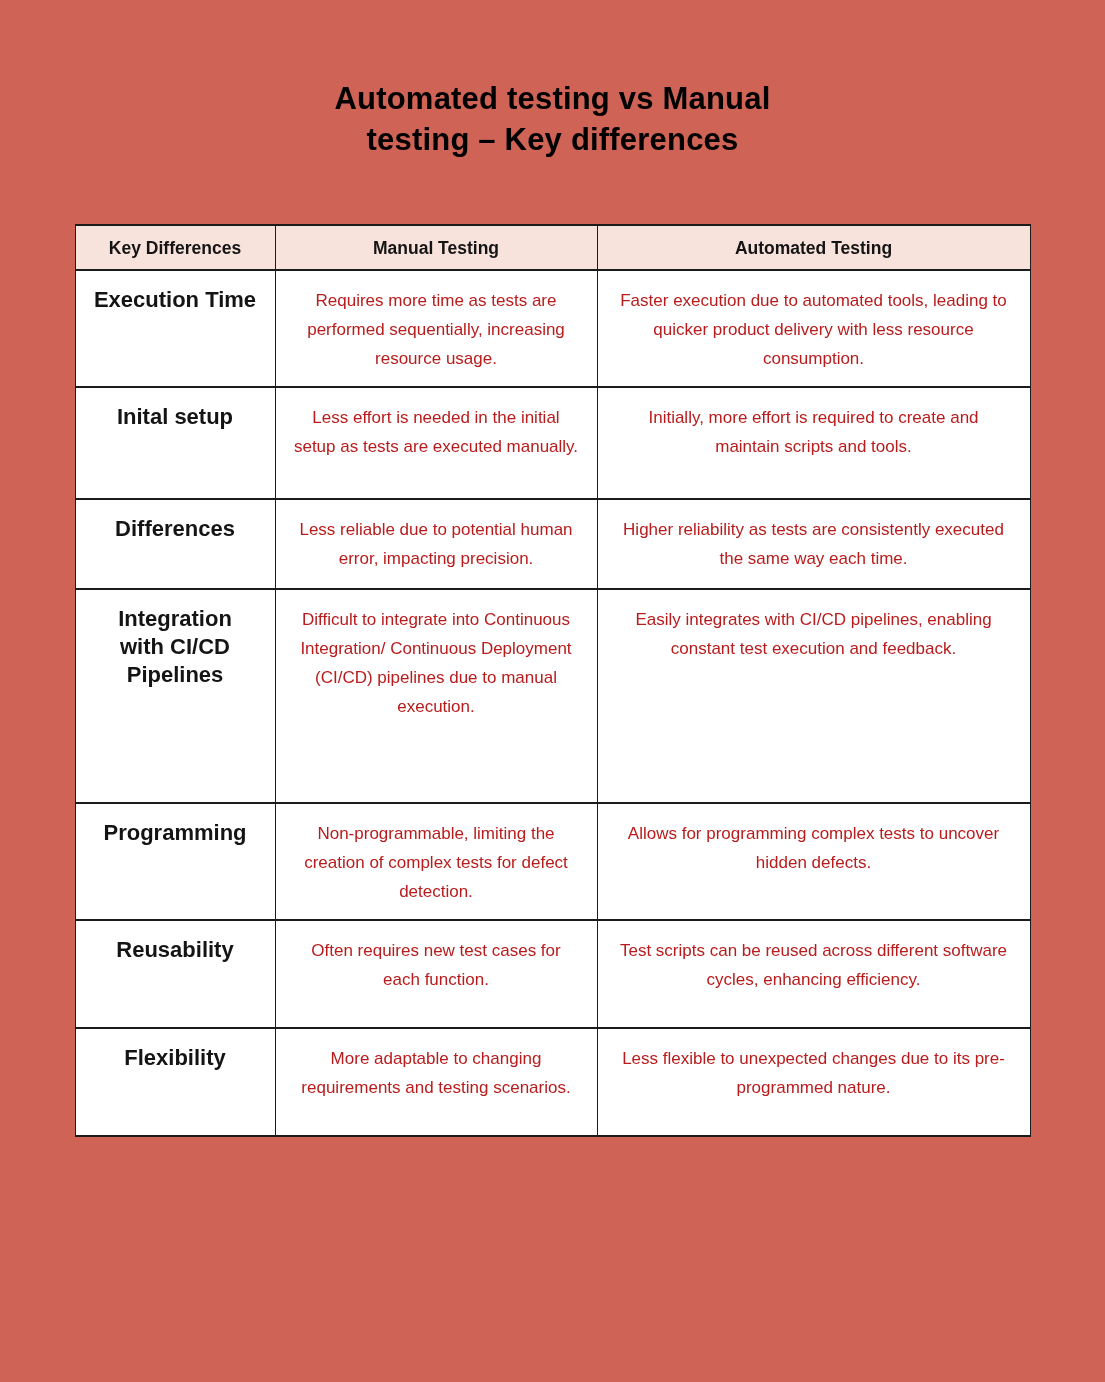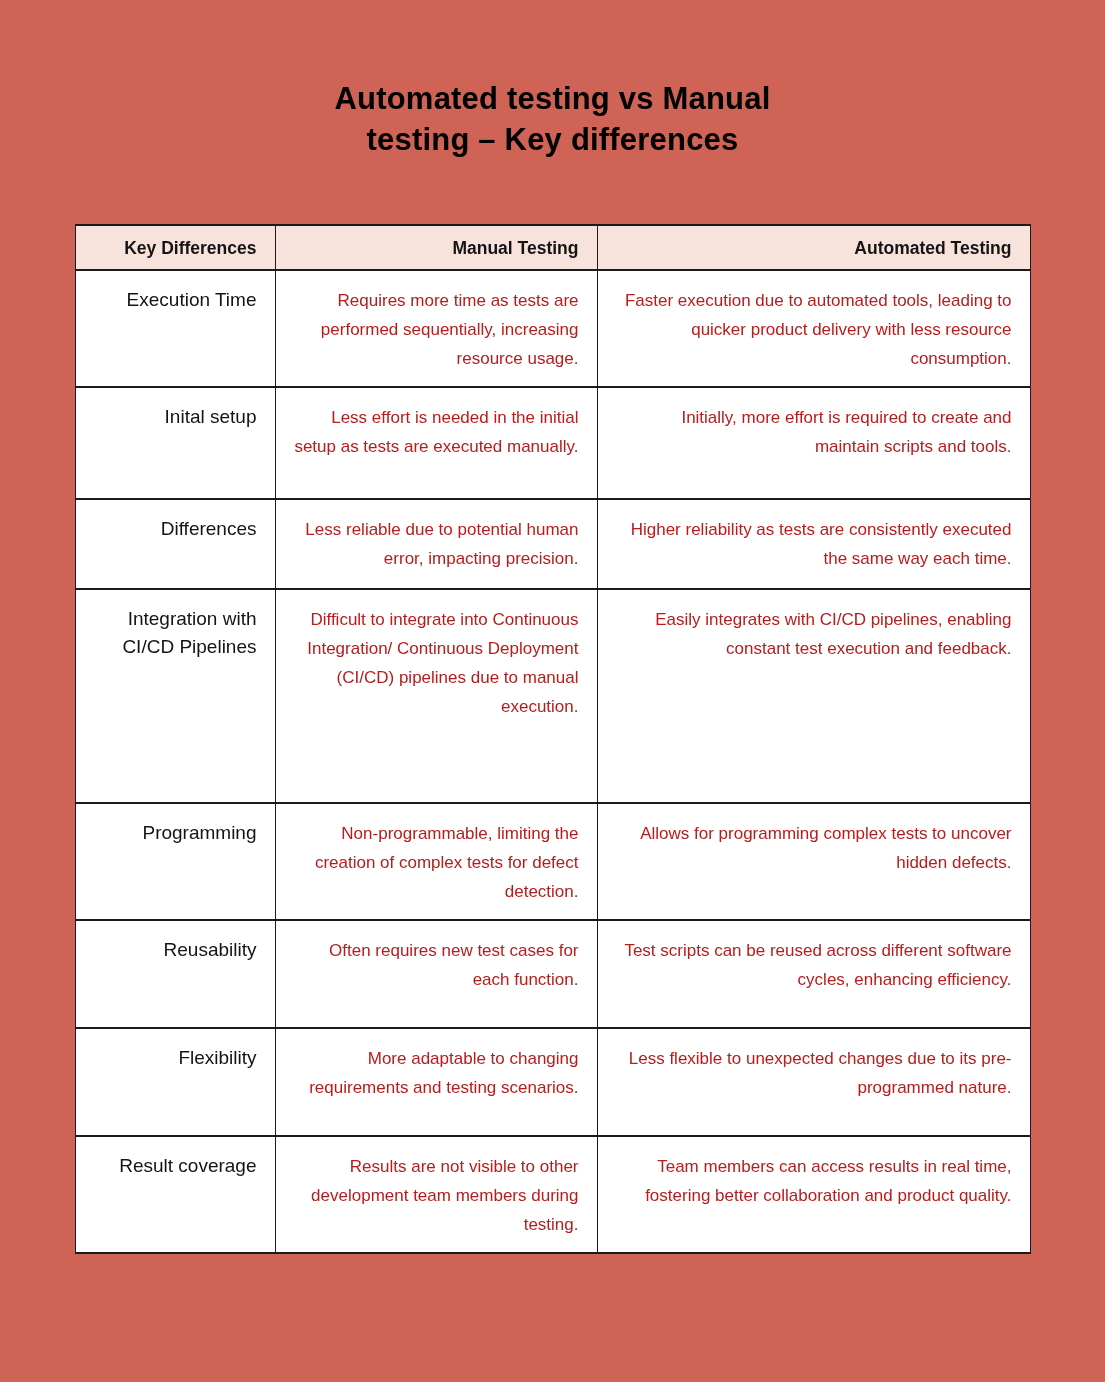--- a/index.html
+++ b/index.html
@@ -41,38 +41,38 @@
   table.compare col.c2 { width: 322px; }
   table.compare col.c3 { width: 433px; }
 
   table.compare th,
   table.compare td {
     border-left: 1px solid #1b1b1b;
     border-right: 1px solid #1b1b1b;
     border-top: 2px solid #1b1b1b;
     border-bottom: 2px solid #1b1b1b;
     vertical-align: top;
-    text-align: right;
+    text-align: center;
     padding: 15px 18px 13px 18px;
     box-sizing: border-box;
   }
   table.compare thead th {
     background: #f8e2dc;
     vertical-align: middle;
     font-size: 17.5px;
     font-weight: 700;
     color: #141414;
     height: 45px;
     padding-top: 10px;
     padding-bottom: 10px;
     line-height: 22px;
   }
   td.key-cell {
-    font-weight: 400;
-    font-size: 19px;
+    font-weight: 700;
+    font-size: 22px;
     line-height: 28px;
     color: #141414;
   }
   td.desc-cell {
     font-size: 17px;
     line-height: 29px;
     color: #b91c1c;
   }
   
   tbody tr:nth-child(1) { height: 114px; }
@@ -135,21 +135,16 @@
       <tr>
         <td class="key-cell">Reusability</td>
         <td class="desc-cell">Often requires new test cases for each function.</td>
         <td class="desc-cell">Test scripts can be reused across different software cycles, enhancing efficiency.</td>
       </tr>
       <tr>
         <td class="key-cell">Flexibility</td>
         <td class="desc-cell">More adaptable to changing requirements and testing scenarios.</td>
         <td class="desc-cell">Less flexible to unexpected changes due to its pre-programmed nature.</td>
       </tr>
-      <tr>
-        <td class="key-cell">Result coverage</td>
-        <td class="desc-cell">Results are not visible to other development team members during testing.</td>
-        <td class="desc-cell">Team members can access results in real time, fostering better collaboration and product quality.</td>
-      </tr>
     </tbody>
   </table>
 
 </div>
 
 </body></html>

